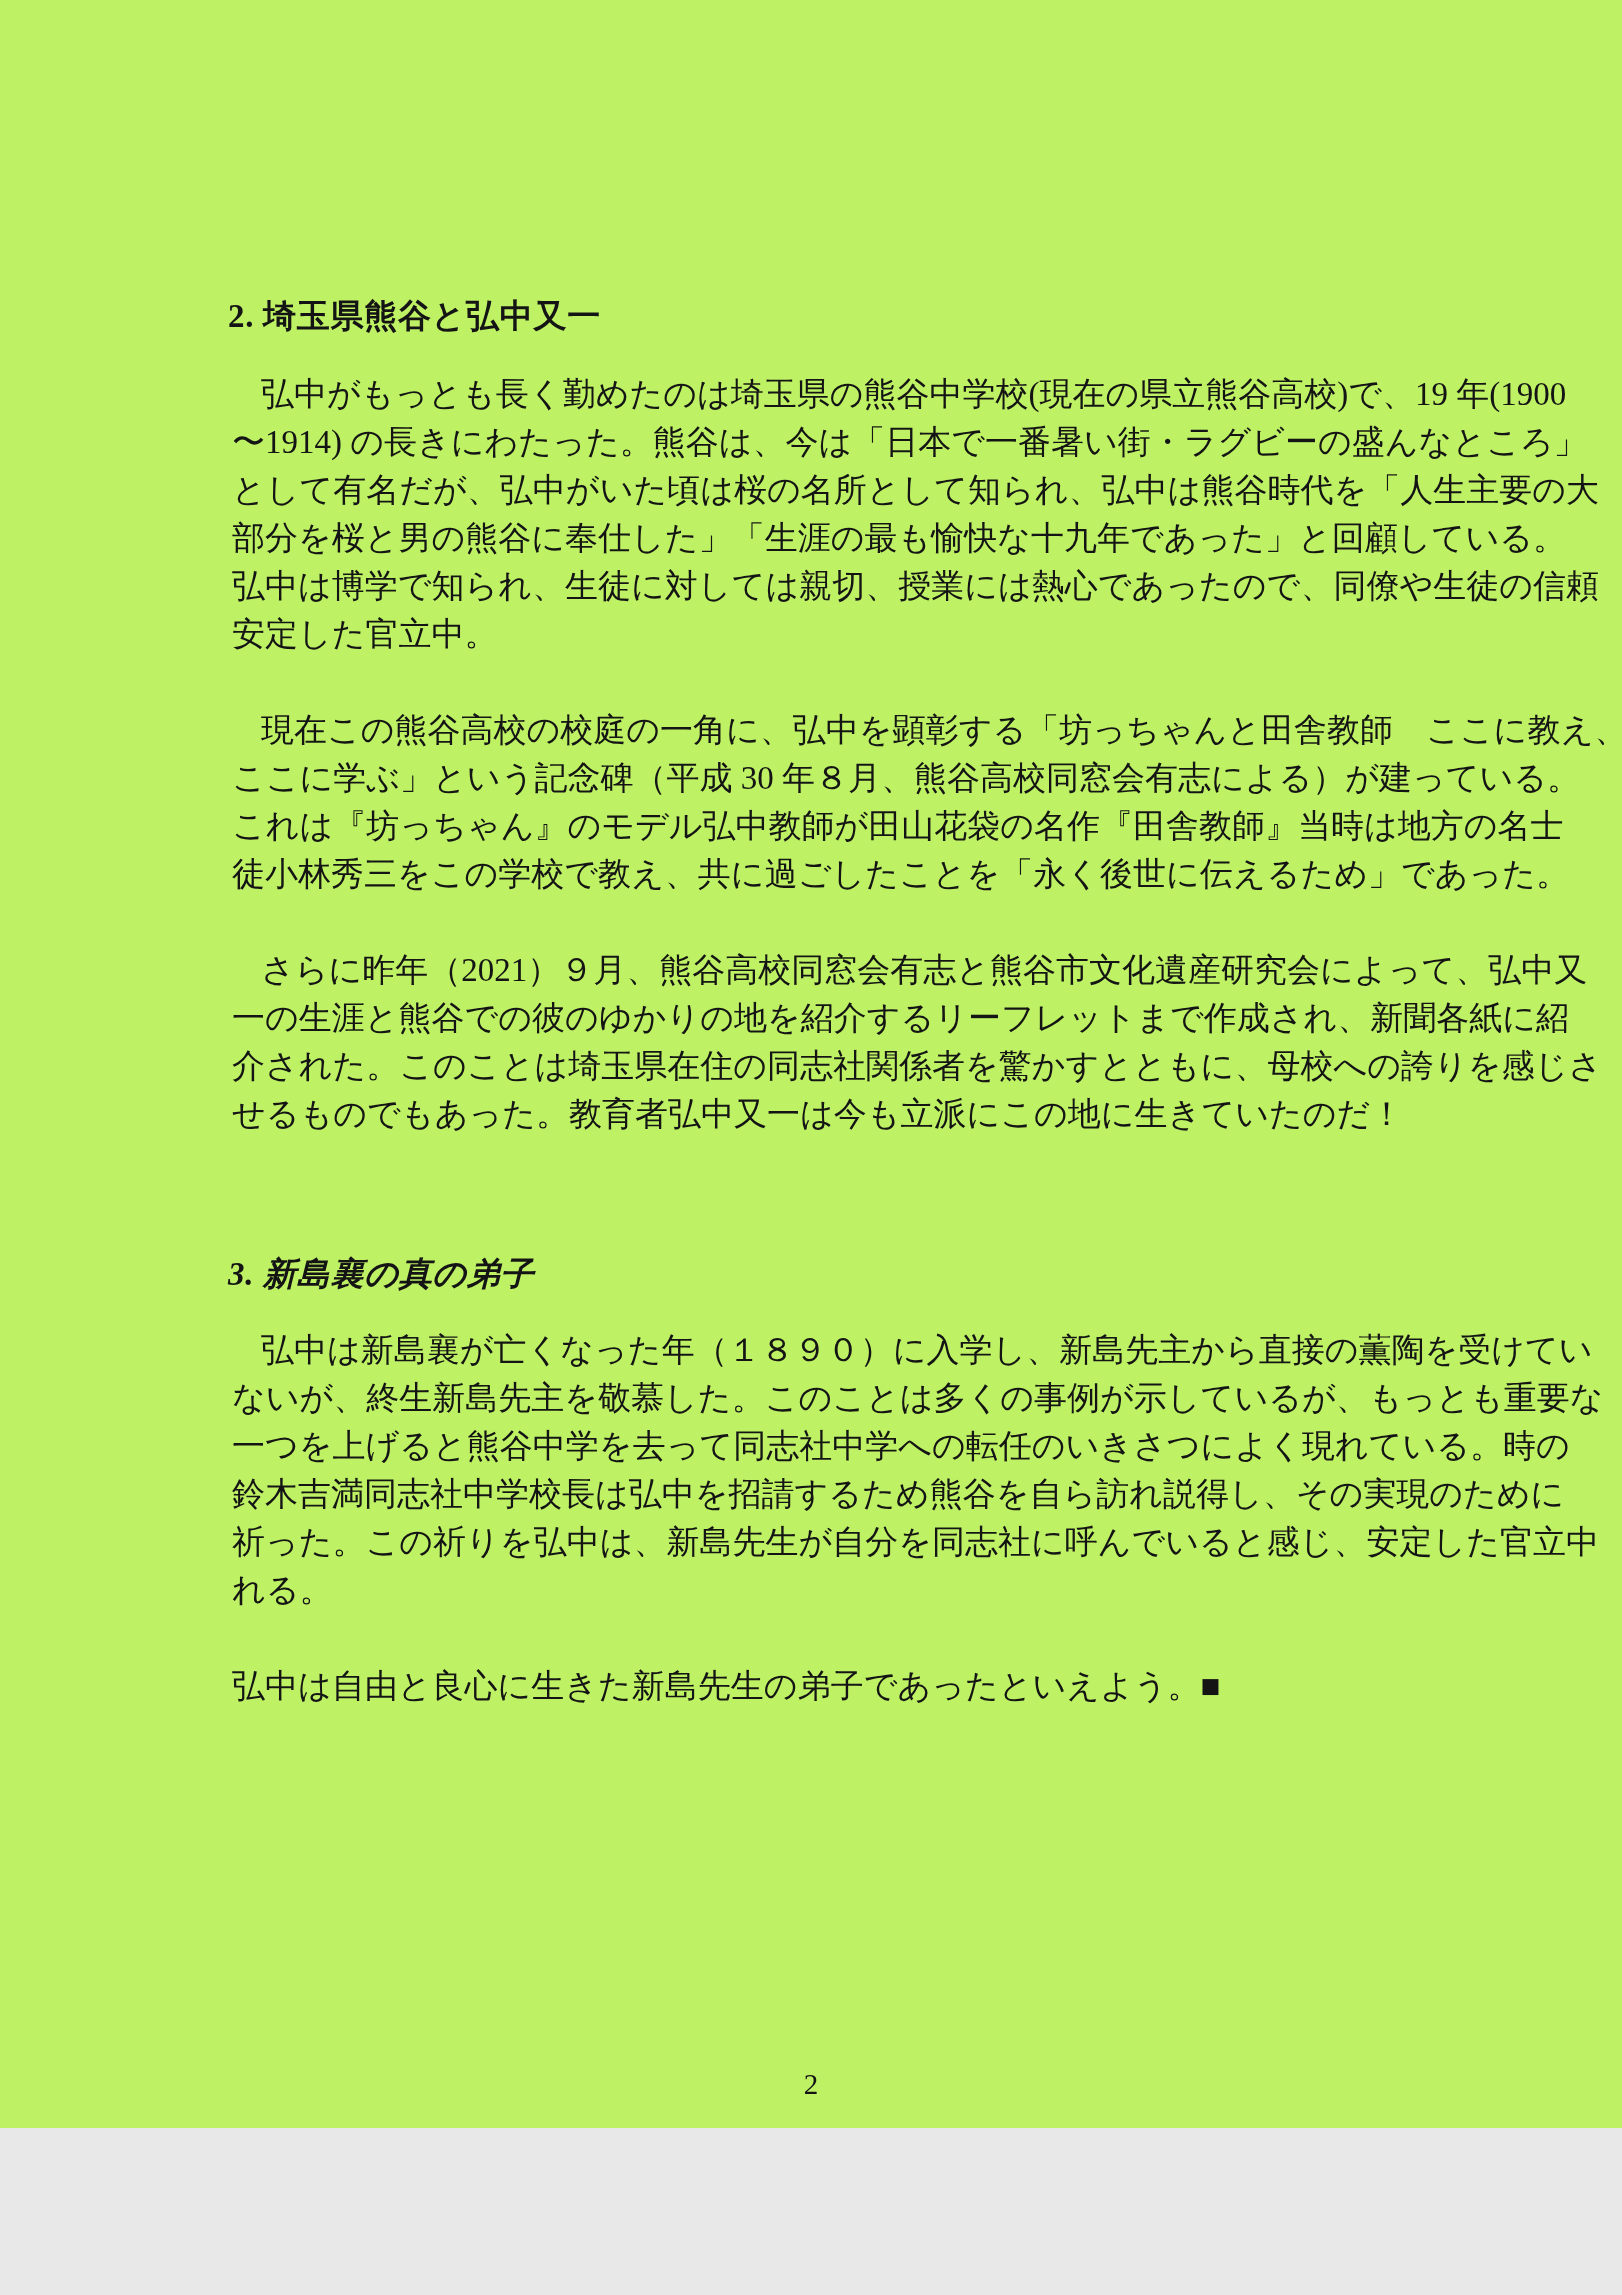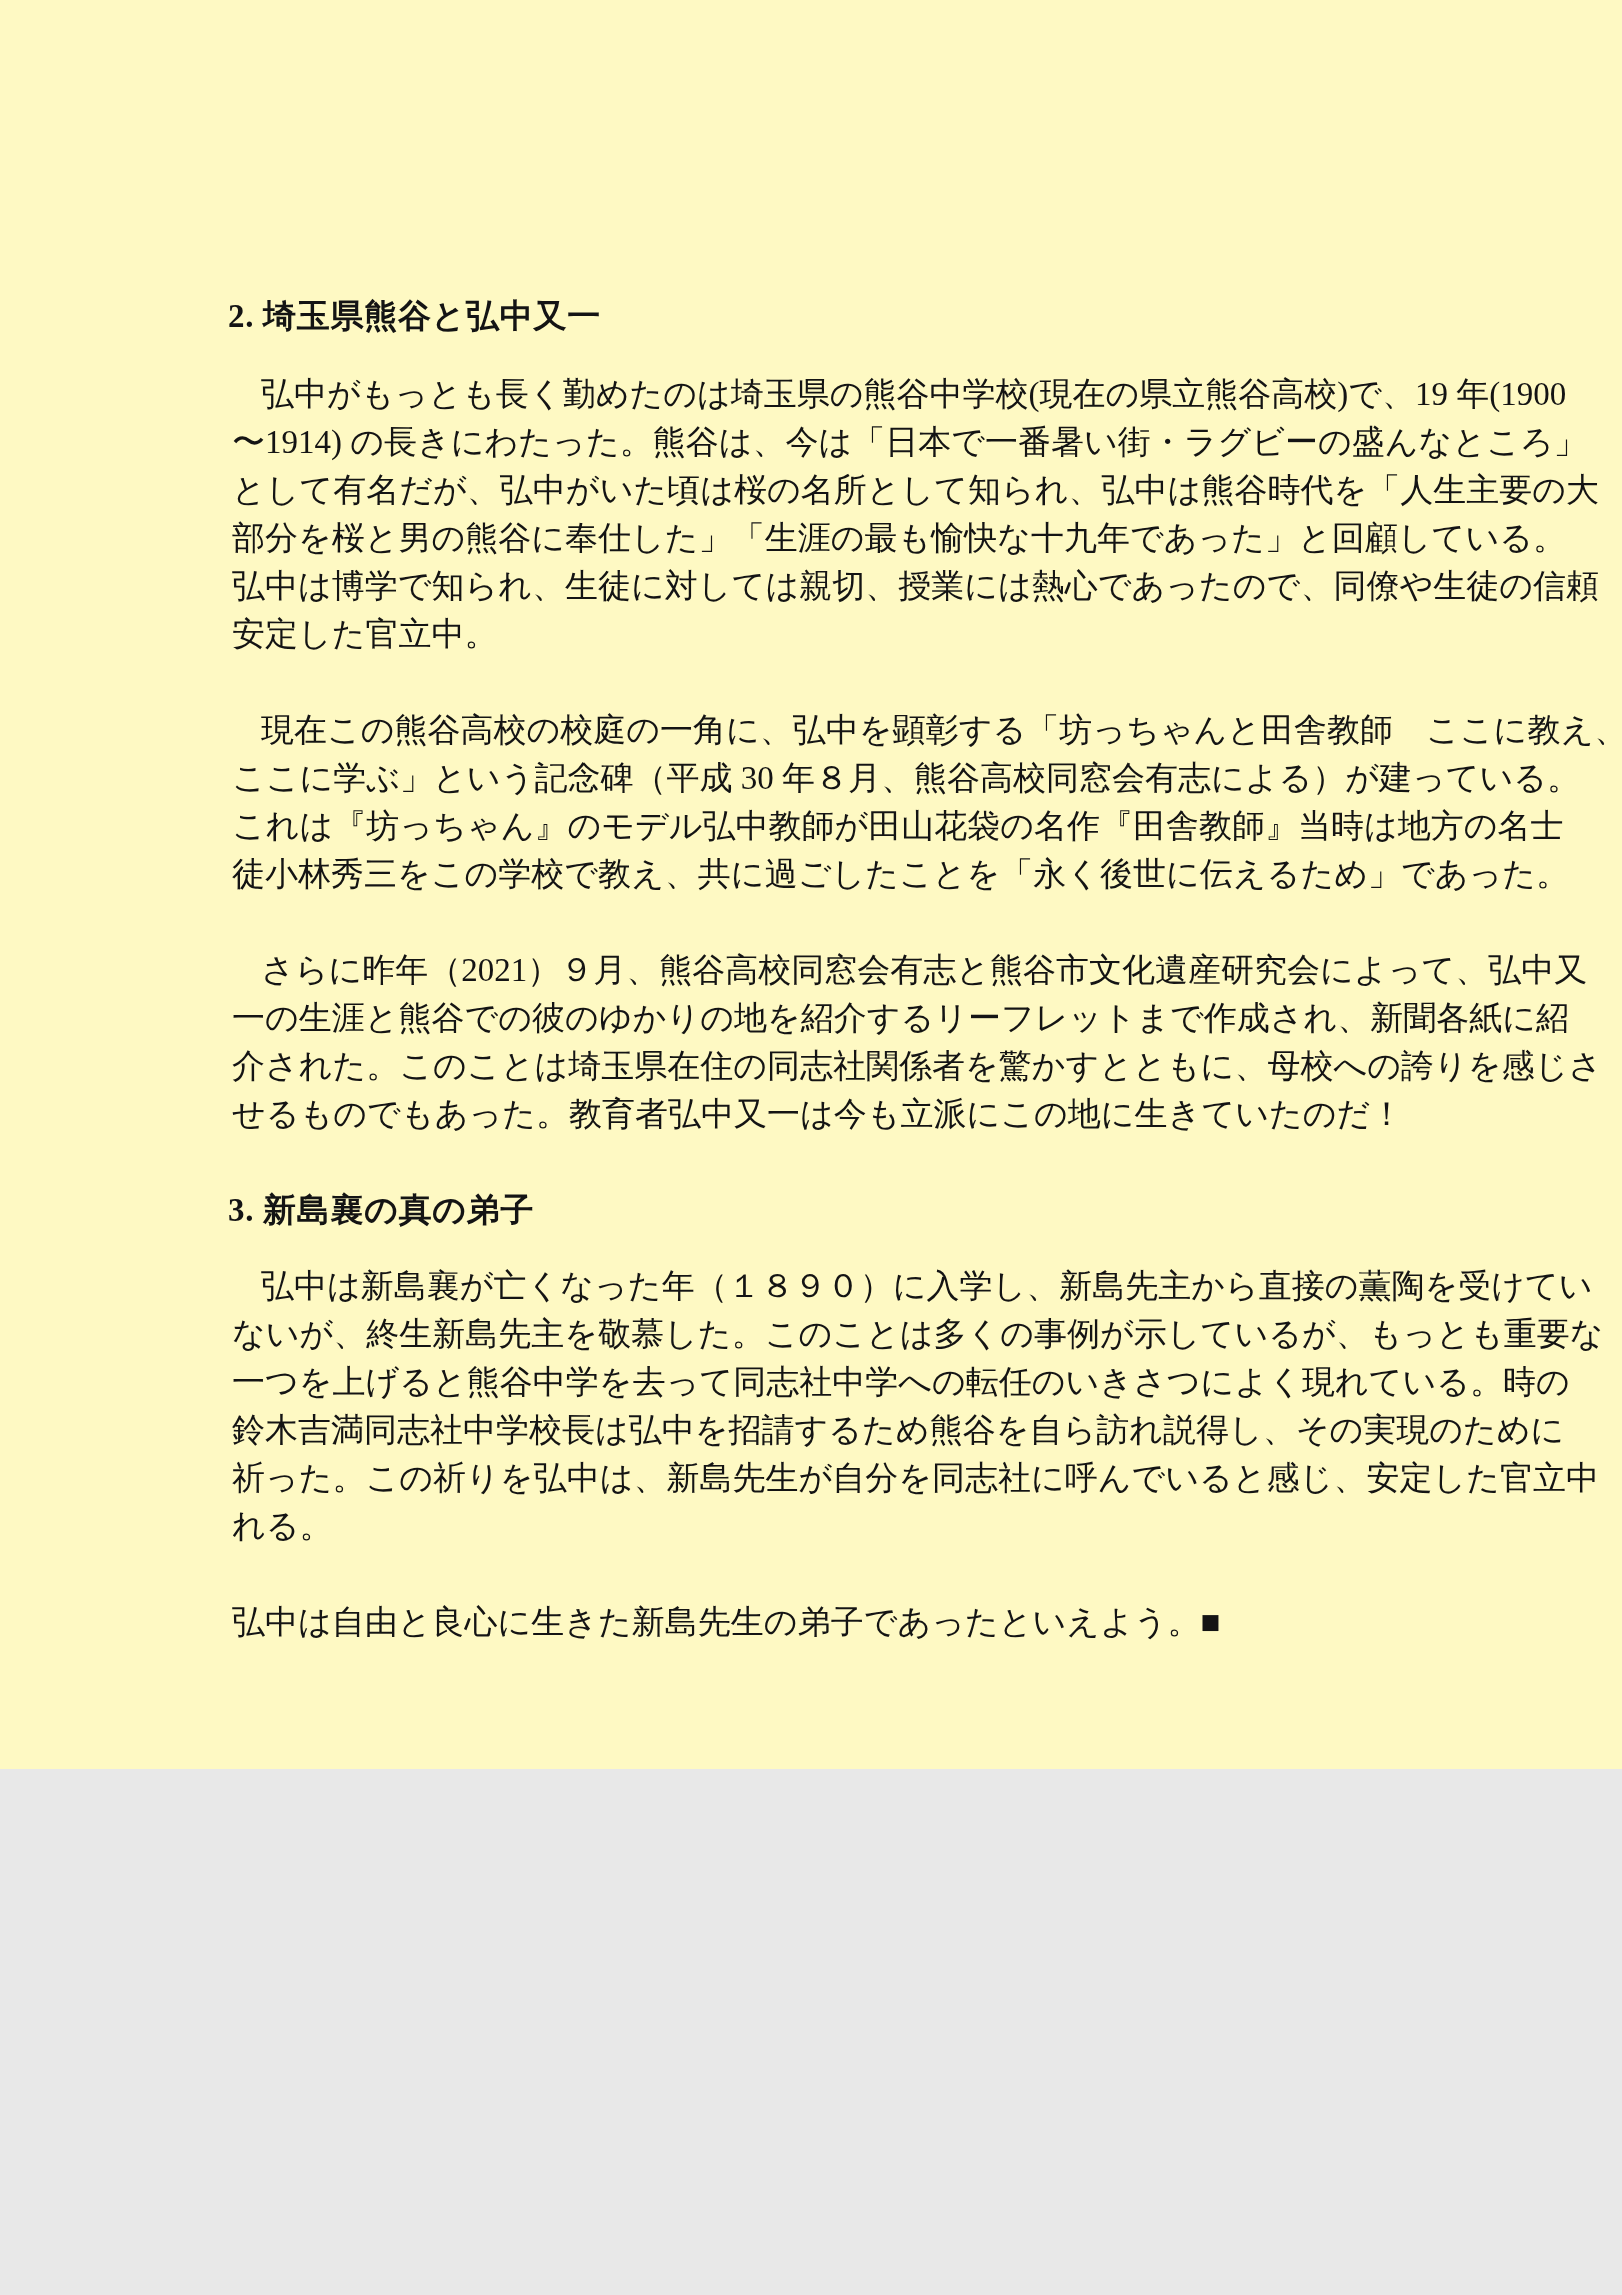--- a/index.html
+++ b/index.html
@@ -3,41 +3,42 @@
 <meta charset="utf-8">
 <style>
   html, body { margin: 0; padding: 0; }
   body {
     width: 1622px; height: 2295px;
     background: #e8e8e8;
     font-family: "Liberation Serif", "DejaVu Serif", serif;
   }
   .page {
     position: relative;
-    width: 1622px; height: 1769px;
-    background: #fef9c3;
+    width: 1622px; height: 2128px;
+    background: #bef264;
     color: #141414;
     overflow: hidden;
   }
   .content {
     position: absolute;
     left: 228px; top: 298px;
     width: 1183px;
   }
   .section-heading {
     font-size: 33px;
     line-height: 37px;
     font-weight: 700;
     margin: 0 0 35px 0;
     letter-spacing: 0.7px;
     font-family: "Liberation Serif", "DejaVu Serif", serif;
   }
   .doc-section + .doc-section .section-heading {
-    margin-top: 54px;
+    margin-top: 118px;
     margin-bottom: 33px;
+    font-style: italic;
   }
   .paragraphs { margin: 0; }
   .para {
     margin: 4px;
     font-size: 33px;
     line-height: 48px;
     text-align: left;
   }
   .para.gap-before { margin-top: 48px; }
   .para.indent .line:first-child { text-indent: 29px; }

